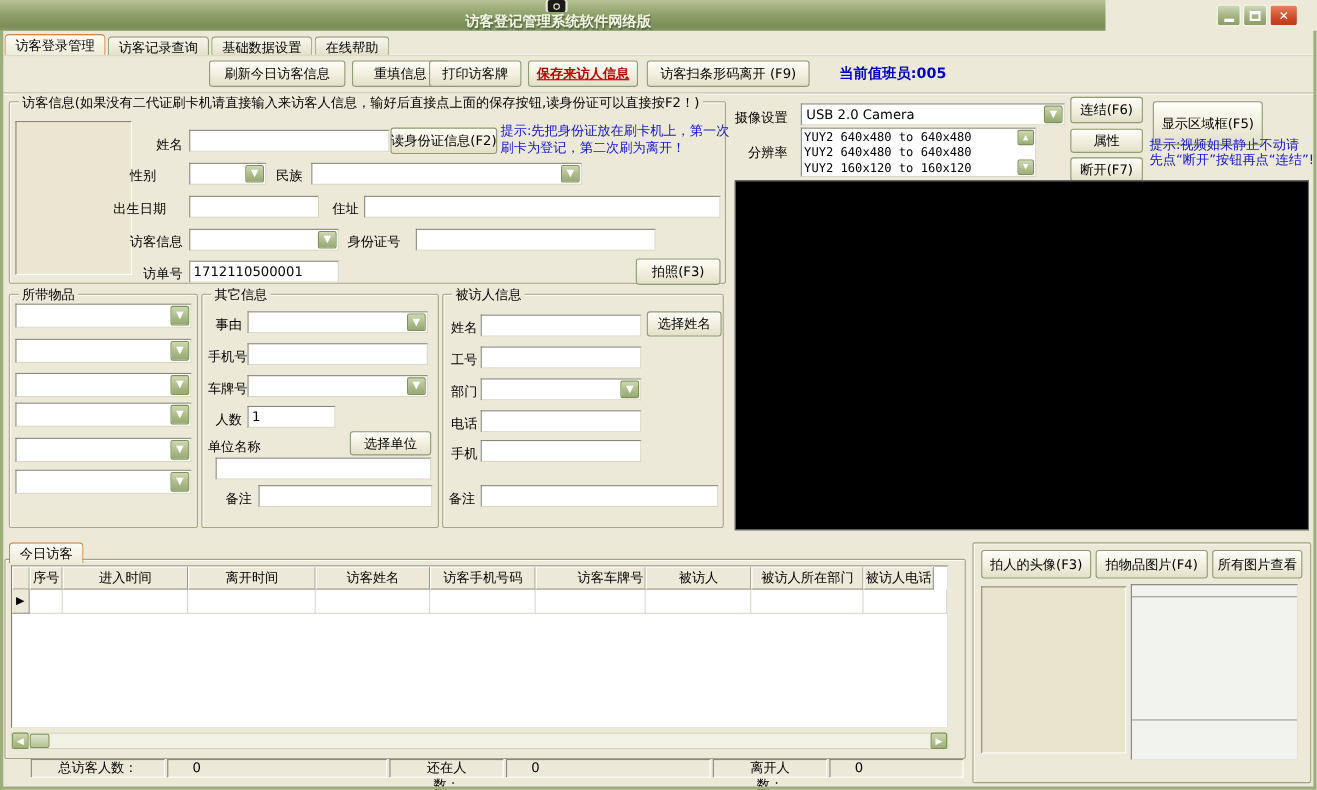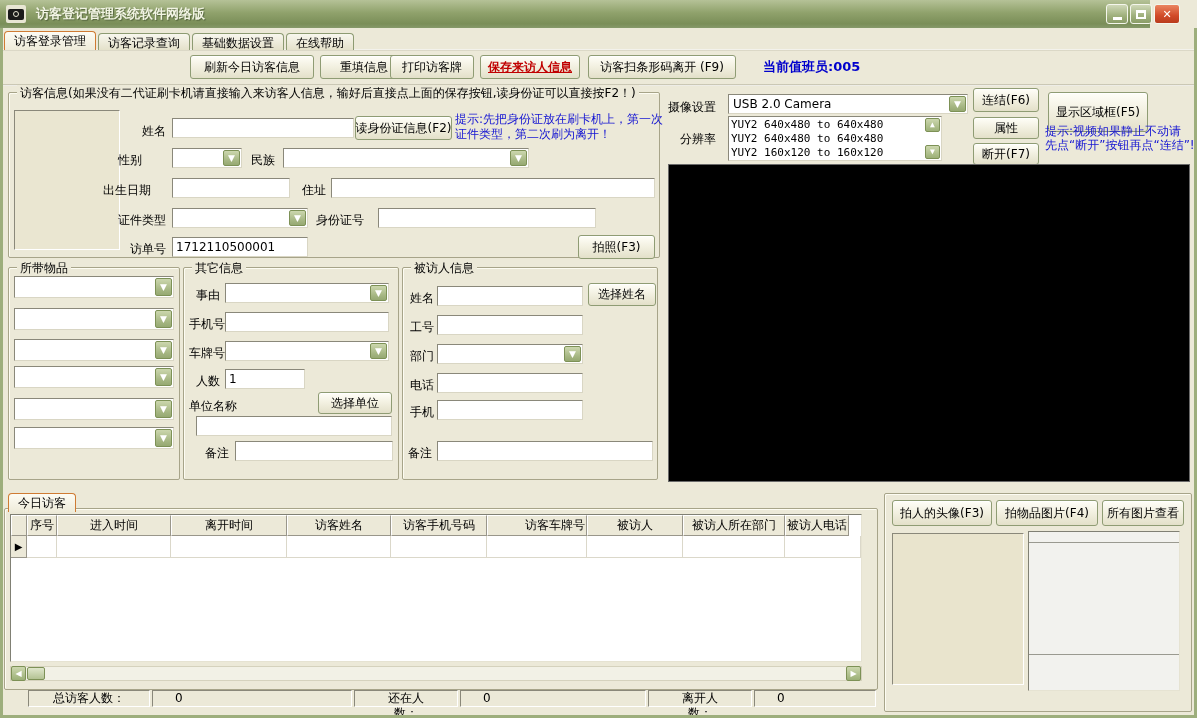--- a/index.html
+++ b/index.html
@@ -7,23 +7,23 @@
   body { font-family:"DejaVu Sans", sans-serif; font-size:12px; background:#ece9d8; color:#000; }
   .window { position:relative; width:1197px; height:718px; background:#ece9d8; }
 
   
   .frame-edge { position:absolute; background:#9dae7c; z-index:50; }
   .edge-left { left:0; top:28px; bottom:0; width:3px; }
   .edge-right { right:0; top:28px; bottom:0; width:3px; }
   .edge-bottom { left:0; right:0; bottom:0; height:3px; }
 
   
-  .titlebar { position:absolute; left:0; top:0; width:1150px; height:28px;
+  .titlebar { position:absolute; left:0; top:0; width:1005px; height:28px;
     background:linear-gradient(#b5c297, #90a26c 45%, #7a8e58 85%, #86996a);
-    display:flex; align-items:center; }
+    display:flex; align-items:center;flex-direction:column; }
   .app-icon { width:20px; height:18px; margin-left:6px; position:relative;
     background:#e8e6d4; border-radius:2px; display:flex; align-items:center; justify-content:center; }
   .cam-body { width:16px; height:11px; background:#1a1a1a; border-radius:2px; position:relative; }
   .cam-lens { position:absolute; left:5px; top:2.5px; width:6px; height:6px; border-radius:50%;
     background:#1a1a1a; border:1.5px solid #e8e6d4; }
   .title-text { color:#f2f4e4; font-size:13px; font-weight:bold; margin-left:10px;
     text-shadow:1px 1px 1px #55663e; }
   .win-btn { position:absolute; top:4px; width:22px; height:20px; border:1px solid #f4f6ec;
     border-radius:3px; color:#fff; display:flex; align-items:center; justify-content:center;
     font-size:11px; font-weight:bold;
@@ -163,37 +163,37 @@
 
   <div class="group" style="left:8px; top:92px; width:652px; height:166px;">
     <span class="legend">访客信息(如果没有二代证刷卡机请直接输入来访客人信息，输好后直接点上面的保存按钮,读身份证可以直接按F2！)</span>
   </div>
   <div class="photo-box" style="left:14px; top:110px; width:106px; height:140px;"></div>
 
   <span class="lbl" style="left:142px; top:123px;">姓名</span>
   <input class="field" style="left: 172px; top: 118px; width: 182px;">
   <div class="btn" style="left:355px; top:116px; width:97px; height:24px;">读身份证信息(F2)</div>
   <div class="hint" style="left:455px; top:112px;">提示:先把身份证放在刷卡机上，第一次</div>
-  <div class="hint" style="left:455px; top:127px;">证件类型，第二次刷为离开！</div>
+  <div class="hint" style="left:455px; top:127px;">刷卡为登记，第二次刷为离开！</div>
 
   <span class="lbl" style="left:118px; top:152px;">性别</span>
   <div class="combo" style="left:172px; top:148px; width:70px;">
       <span class="arrow">▼</span>
     </div>
   <span class="lbl" style="left:251px; top:152px;">民族</span>
   <div class="combo" style="left:283px; top:148px; width:246px;">
       <span class="arrow">▼</span>
     </div>
 
   <span class="lbl" style="left:103px; top:182px;">出生日期</span>
   <input class="field" style="left: 172px; top: 178px; width: 118px;">
   <span class="lbl" style="left:302px; top:182px;">住址</span>
   <input class="field" style="left: 331px; top: 178px; width: 324px;">
 
-  <span class="lbl" style="left:118px; top:212px;">证件类型</span>
+  <span class="lbl" style="left:118px; top:212px;">访客信息</span>
   <div class="combo" style="left:172px; top:208px; width:136px;">
       <span class="arrow">▼</span>
     </div>
   <span class="lbl" style="left:316px; top:212px;">身份证号</span>
   <input class="field" style="left: 378px; top: 208px; width: 218px;">
 
   <span class="lbl" style="left:130px; top:241px;">访单号</span>
   <input class="field" style="left: 172px; top: 237px; width: 136px;" value="1712110500001">
   <div class="btn" style="left:578px; top:235px; width:77px; height:24px;">拍照(F3)</div>
 

